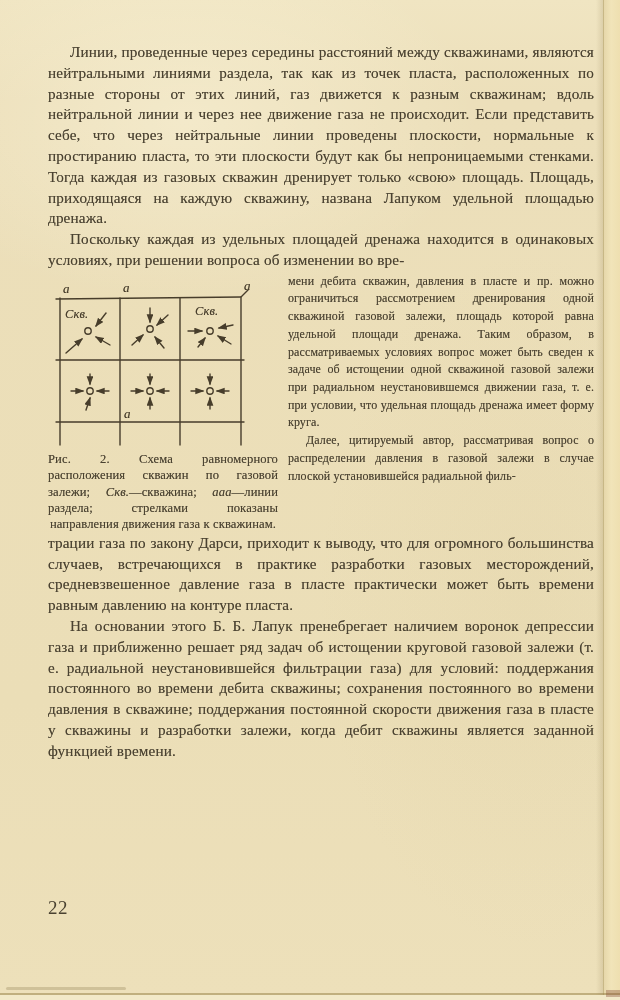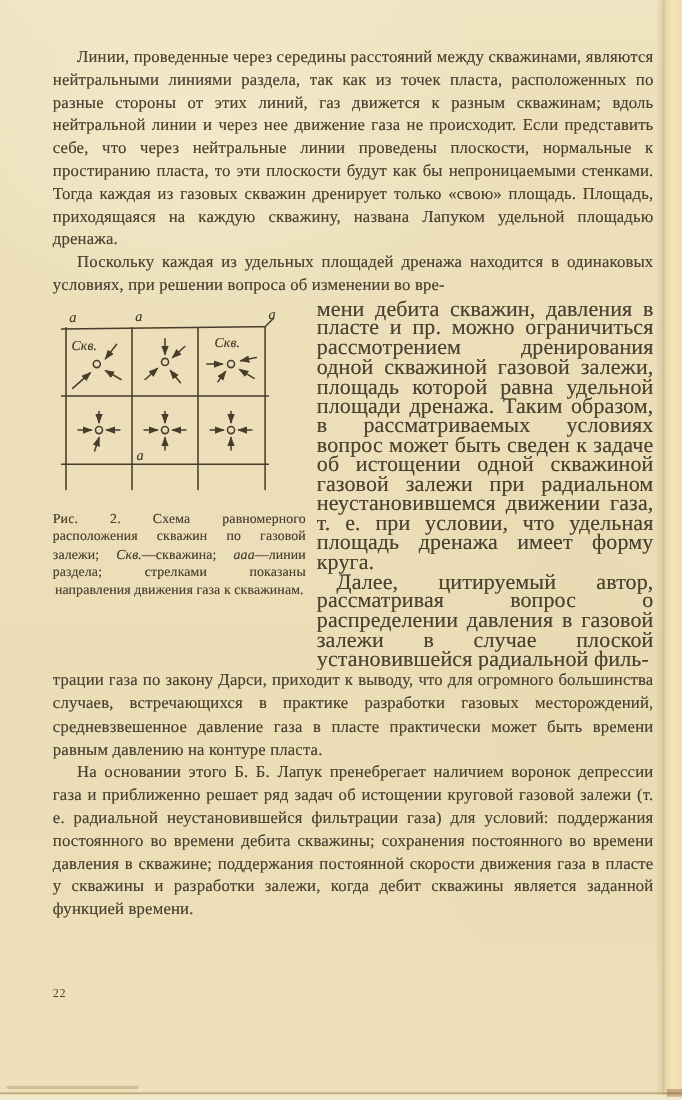--- a/index.html
+++ b/index.html
@@ -35,30 +35,30 @@
   }
   .content p{margin:0;}
   .indent{text-indent:22px;}
 
   .figwrap{margin-top:2px;}
   .figwrap::after{content:"";display:block;clear:both;}
   .figure{float:left;width:230px;margin:8px 10px 0 0;}
   .figure svg{display:block;margin-left:4px;}
   .fig-ink{stroke:#473d2b;stroke-width:1.4;stroke-linecap:round;fill:none;}
   .fig-caption{
-    margin-top:12px;width:230px;
+    width:230px;
     font-size:12.6px;line-height:16.4px;letter-spacing:0.1px;
     text-align:justify;text-align-last:center;
   }
   .fig-caption .it{font-style:italic;}
 
-  .coltext{overflow:hidden;font-size:20px;line-height:17.7px;letter-spacing:0.1px;}
+  .coltext{overflow:hidden;font-size:12px;line-height:17.7px;letter-spacing:0.1px;}
   .coltext .indent{text-indent:18px;}
 
-  .page-number{position:absolute;left:48px;top:897px;font-size:11px;letter-spacing:0.5px;}
+  .page-number{position:absolute;left:48px;top:897px;font-size:19px;letter-spacing:0.5px;}
 </style>
 </head>
 <body>
 
 <div class="page">
 
   <div class="content">
 
     <p class="indent">Линии, проведенные через середины расстояний между скважинами, являются нейтральными линиями раздела, так как из точек пласта, расположенных по разные стороны от этих линий, газ движется к разным скважинам; вдоль нейтральной линии и через нее движение газа не происходит. Если представить себе, что через нейтральные линии проведены плоскости, нормальные к простиранию пласта, то эти плоскости будут как бы непроницаемыми стенками. Тогда каждая из газовых скважин дренирует только «свою» площадь. Площадь, приходящаяся на каждую скважину, названа Лапуком удельной площадью дренажа.</p>
     <p class="indent">Поскольку каждая из удельных площадей дренажа находится в одинаковых условиях, при решении вопроса об изменении во вре-</p>

